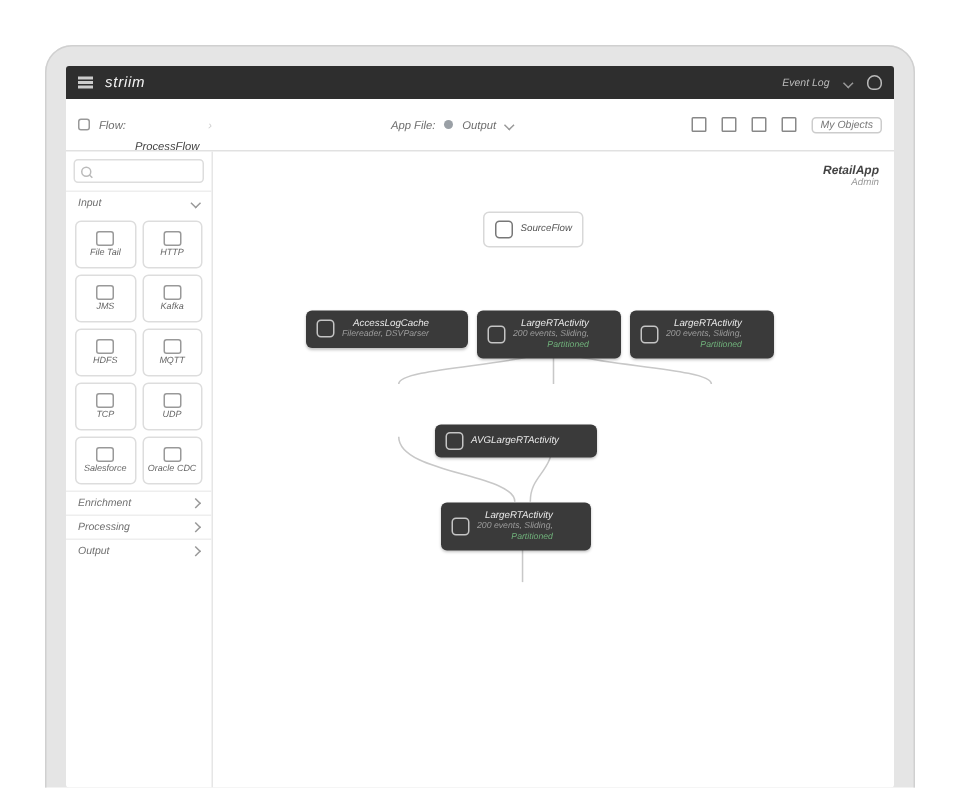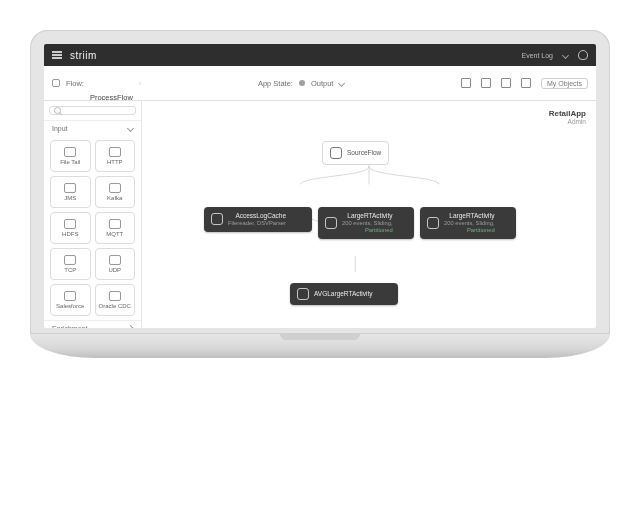--- a/index.html
+++ b/index.html
@@ -18,26 +18,27 @@
     margin-top: 30px;
   }
   .screen-frame {
     background: #e5e5e5;
     border-radius: 18px 18px 0 0;
     padding: 14px 14px 6px 14px;
     box-shadow: inset 0 0 0 1px #d0d0d0;
   }
   .screen {
     background: #fff;
-    height: 284px;
+    height: 481px;
     border-radius: 2px;
     overflow: hidden;
     position: relative;
     font-size: 8px;
     color: #333;
+    font-style: italic;
   }
   .base {
     height: 24px;
     background: linear-gradient(#e6e6e6,#d8d8d8 60%,#bfbfbf);
     border-radius: 0 0 70px 70px / 0 0 26px 26px;
     position: relative;
   }
   .base:before {
     content:"";
     position:absolute;
@@ -148,21 +149,21 @@
           <span class="bell"></span>
         </div>
       </div>
 
       <div class="subbar">
         <span class="crumb-icon"></span>
         <span>Flow:</span>
         <span style="color:#444;font-weight:500;margin-top:28px;">ProcessFlow</span>
         <span class="sub-sep">›</span>
         <div class="sub-center">
-          <span>App State:</span>
+          <span>App File:</span>
           <span class="dot"></span>
           <span>Output</span>
           <span class="chev"></span>
         </div>
         <div class="tool-icons">
           <span class="tool-ic"></span>
           <span class="tool-ic"></span>
           <span class="tool-ic"></span>
           <span class="tool-ic"></span>
           <span class="pill">My Objects</span>

